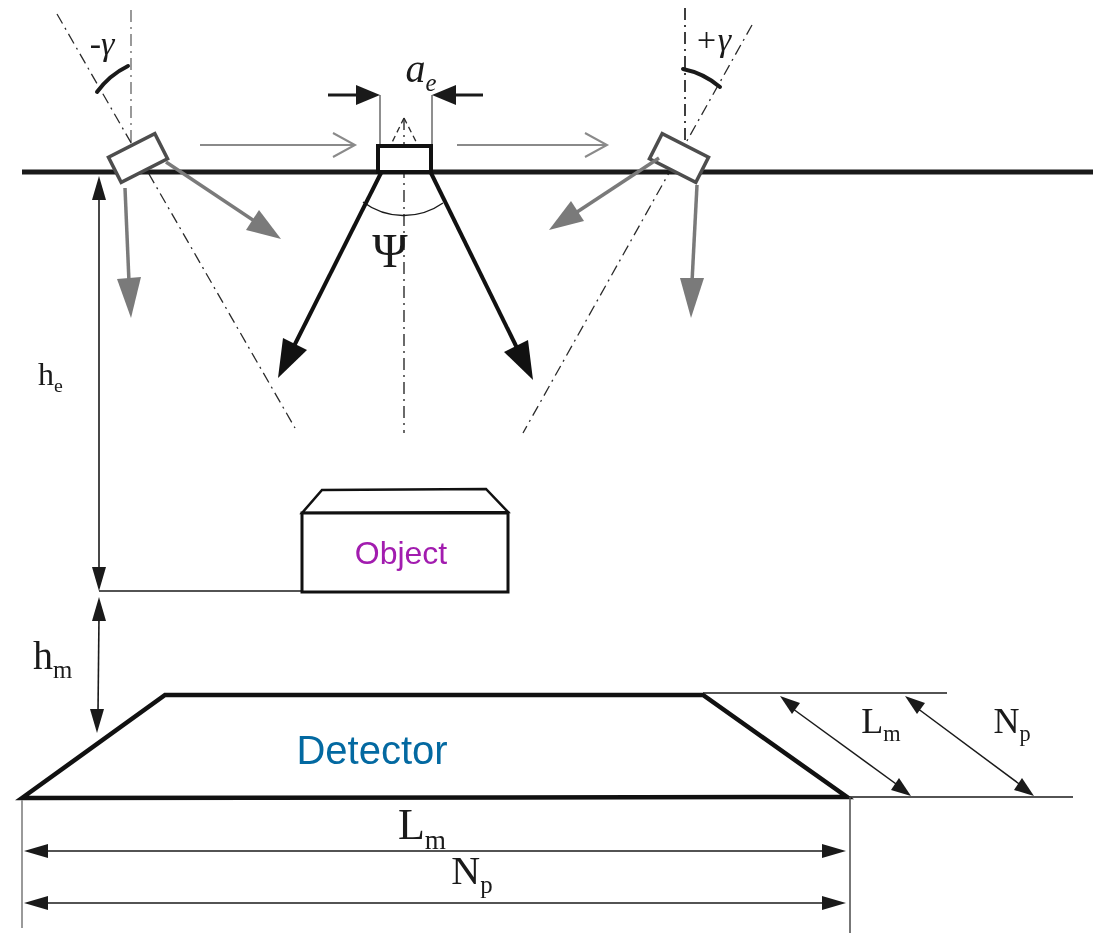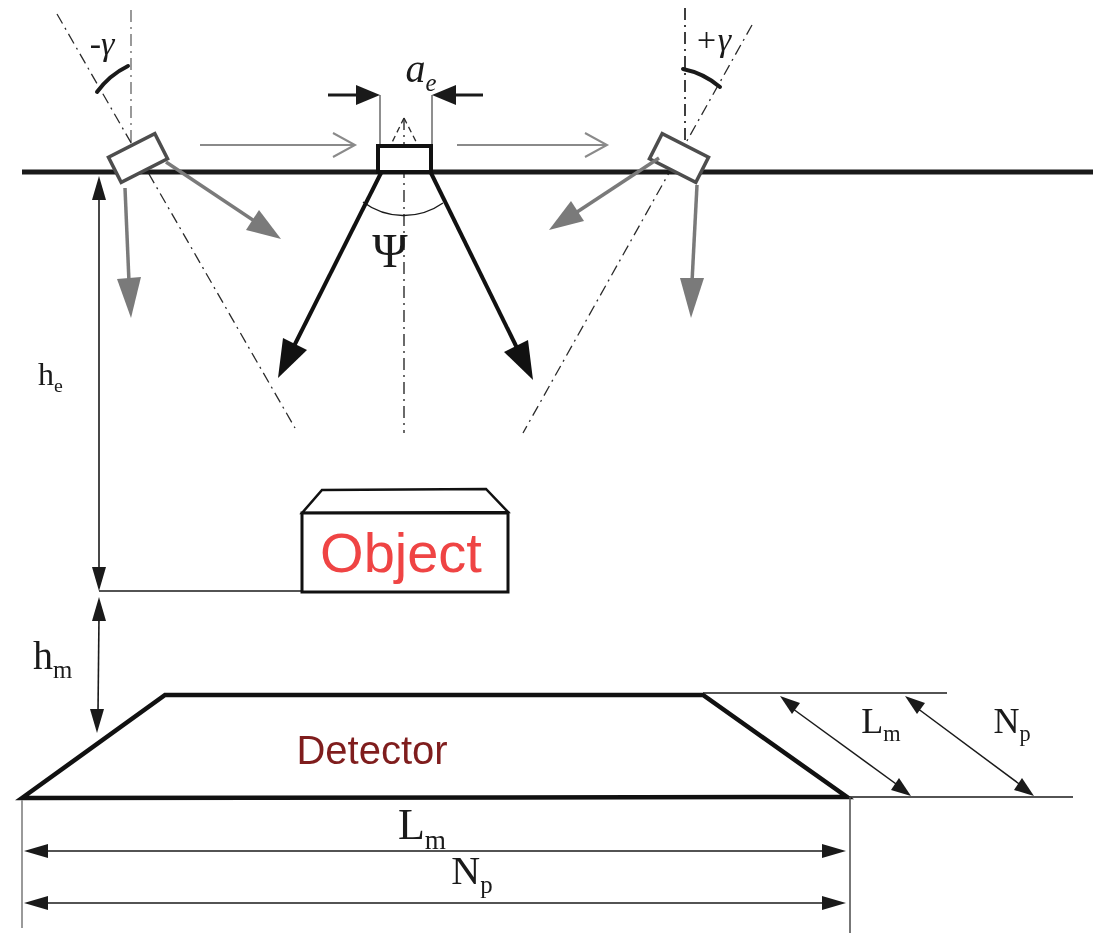--- a/index.html
+++ b/index.html
@@ -152,23 +152,23 @@
 <div class="lbl serif ital ctr" style="left:713px;top:40px;font-size:34px;">+γ</div>
 
 <div class="lbl serif ital ctr" style="left:405px;top:72px;font-size:40px;margin-left:16px;"><span>a</span><sub class="s">e</sub></div>
 
 <div class="lbl serif ctr" style="left:390px;top:251px;font-size:48px;">Ψ</div>
 
 <div class="lbl serif" style="left:38px;top:358px;font-size:32px;"><span>h</span><sub class="s">e</sub></div>
 
 <div class="lbl serif" style="left:33px;top:636px;font-size:40px;"><span>h</span><sub class="s">m</sub></div>
 
-<div class="lbl sans ctr" style="left:401px;top:553px;font-size:56px;color:#ef4444;">Object</div>
+<div class="lbl sans ctr" style="left:401px;top:553px;font-size:32px;color:#a21caf;">Object</div>
 
-<div class="lbl sans ctr" style="left:372px;top:750px;font-size:40px;color:#7f1d1d;">Detector</div>
+<div class="lbl sans ctr" style="left:372px;top:750px;font-size:40px;color:#0369a1;">Detector</div>
 
 <div class="lbl serif ctr" style="left:881px;top:724px;font-size:36px;"><span>L</span><sub class="s">m</sub></div>
 
 <div class="lbl serif ctr" style="left:1012px;top:724px;font-size:36px;"><span>N</span><sub class="s">p</sub></div>
 
 <div class="lbl serif ctr" style="left:422px;top:829px;font-size:44px;"><span>L</span><sub class="s">m</sub></div>
 
 <div class="lbl serif ctr" style="left:472px;top:874px;font-size:40px;"><span>N</span><sub class="s">p</sub></div>
 
 </div>

